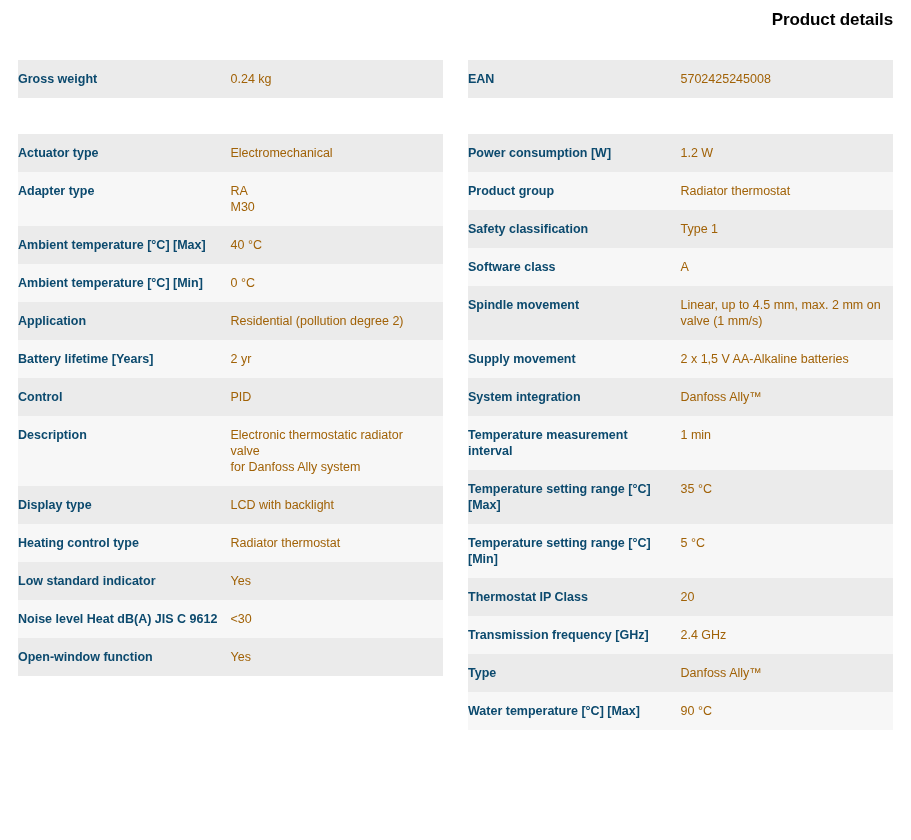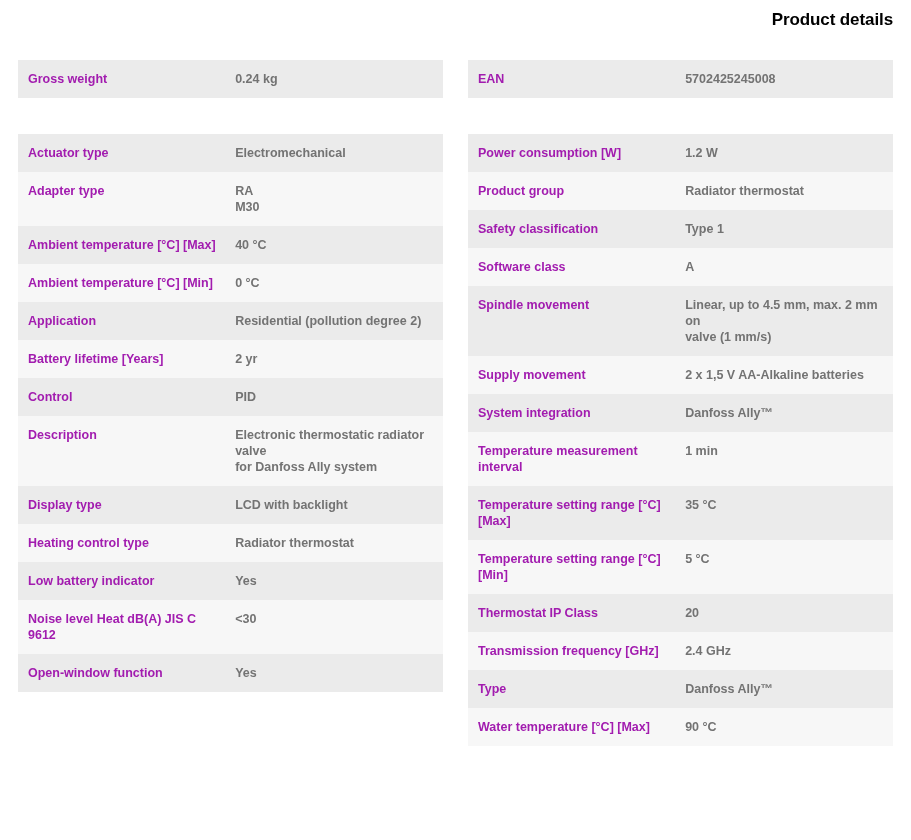--- a/index.html
+++ b/index.html
@@ -53,27 +53,26 @@
   }
   .spec-table td {
     vertical-align: top;
     padding: 11px 10px 11px 0;
     font-size: 12.5px;
     line-height: 16px;
   }
   .spec-table td.k {
     width: 50%;
     font-weight: bold;
-    color: #a21caf;
-    padding-left: 10px;
+    color: #0c4a6e;
   }
   .spec-table td.v {
     width: 50%;
-    color: #737373;
-    font-weight: bold;
+    color: #a16207;
+    font-weight: normal;
   }
   .group-gap {
     height: 36px;
   }
   .val-line {
     display: block;
   }
 </style>
 </head>
 <body>
@@ -154,21 +153,21 @@
                 <span class="val-line">LCD with backlight</span>
               </td>
             </tr>
             <tr class="odd">
               <td class="k">Heating control type</td>
               <td class="v">
                 <span class="val-line">Radiator thermostat</span>
               </td>
             </tr>
             <tr class="even">
-              <td class="k">Low battery indicator</td>
+              <td class="k">Low standard indicator</td>
               <td class="v">
                 <span class="val-line">Yes</span>
               </td>
             </tr>
             <tr class="odd">
               <td class="k">Noise level Heat dB(A) JIS C 9612</td>
               <td class="v">
                 <span class="val-line">&lt;30</span>
               </td>
             </tr>

